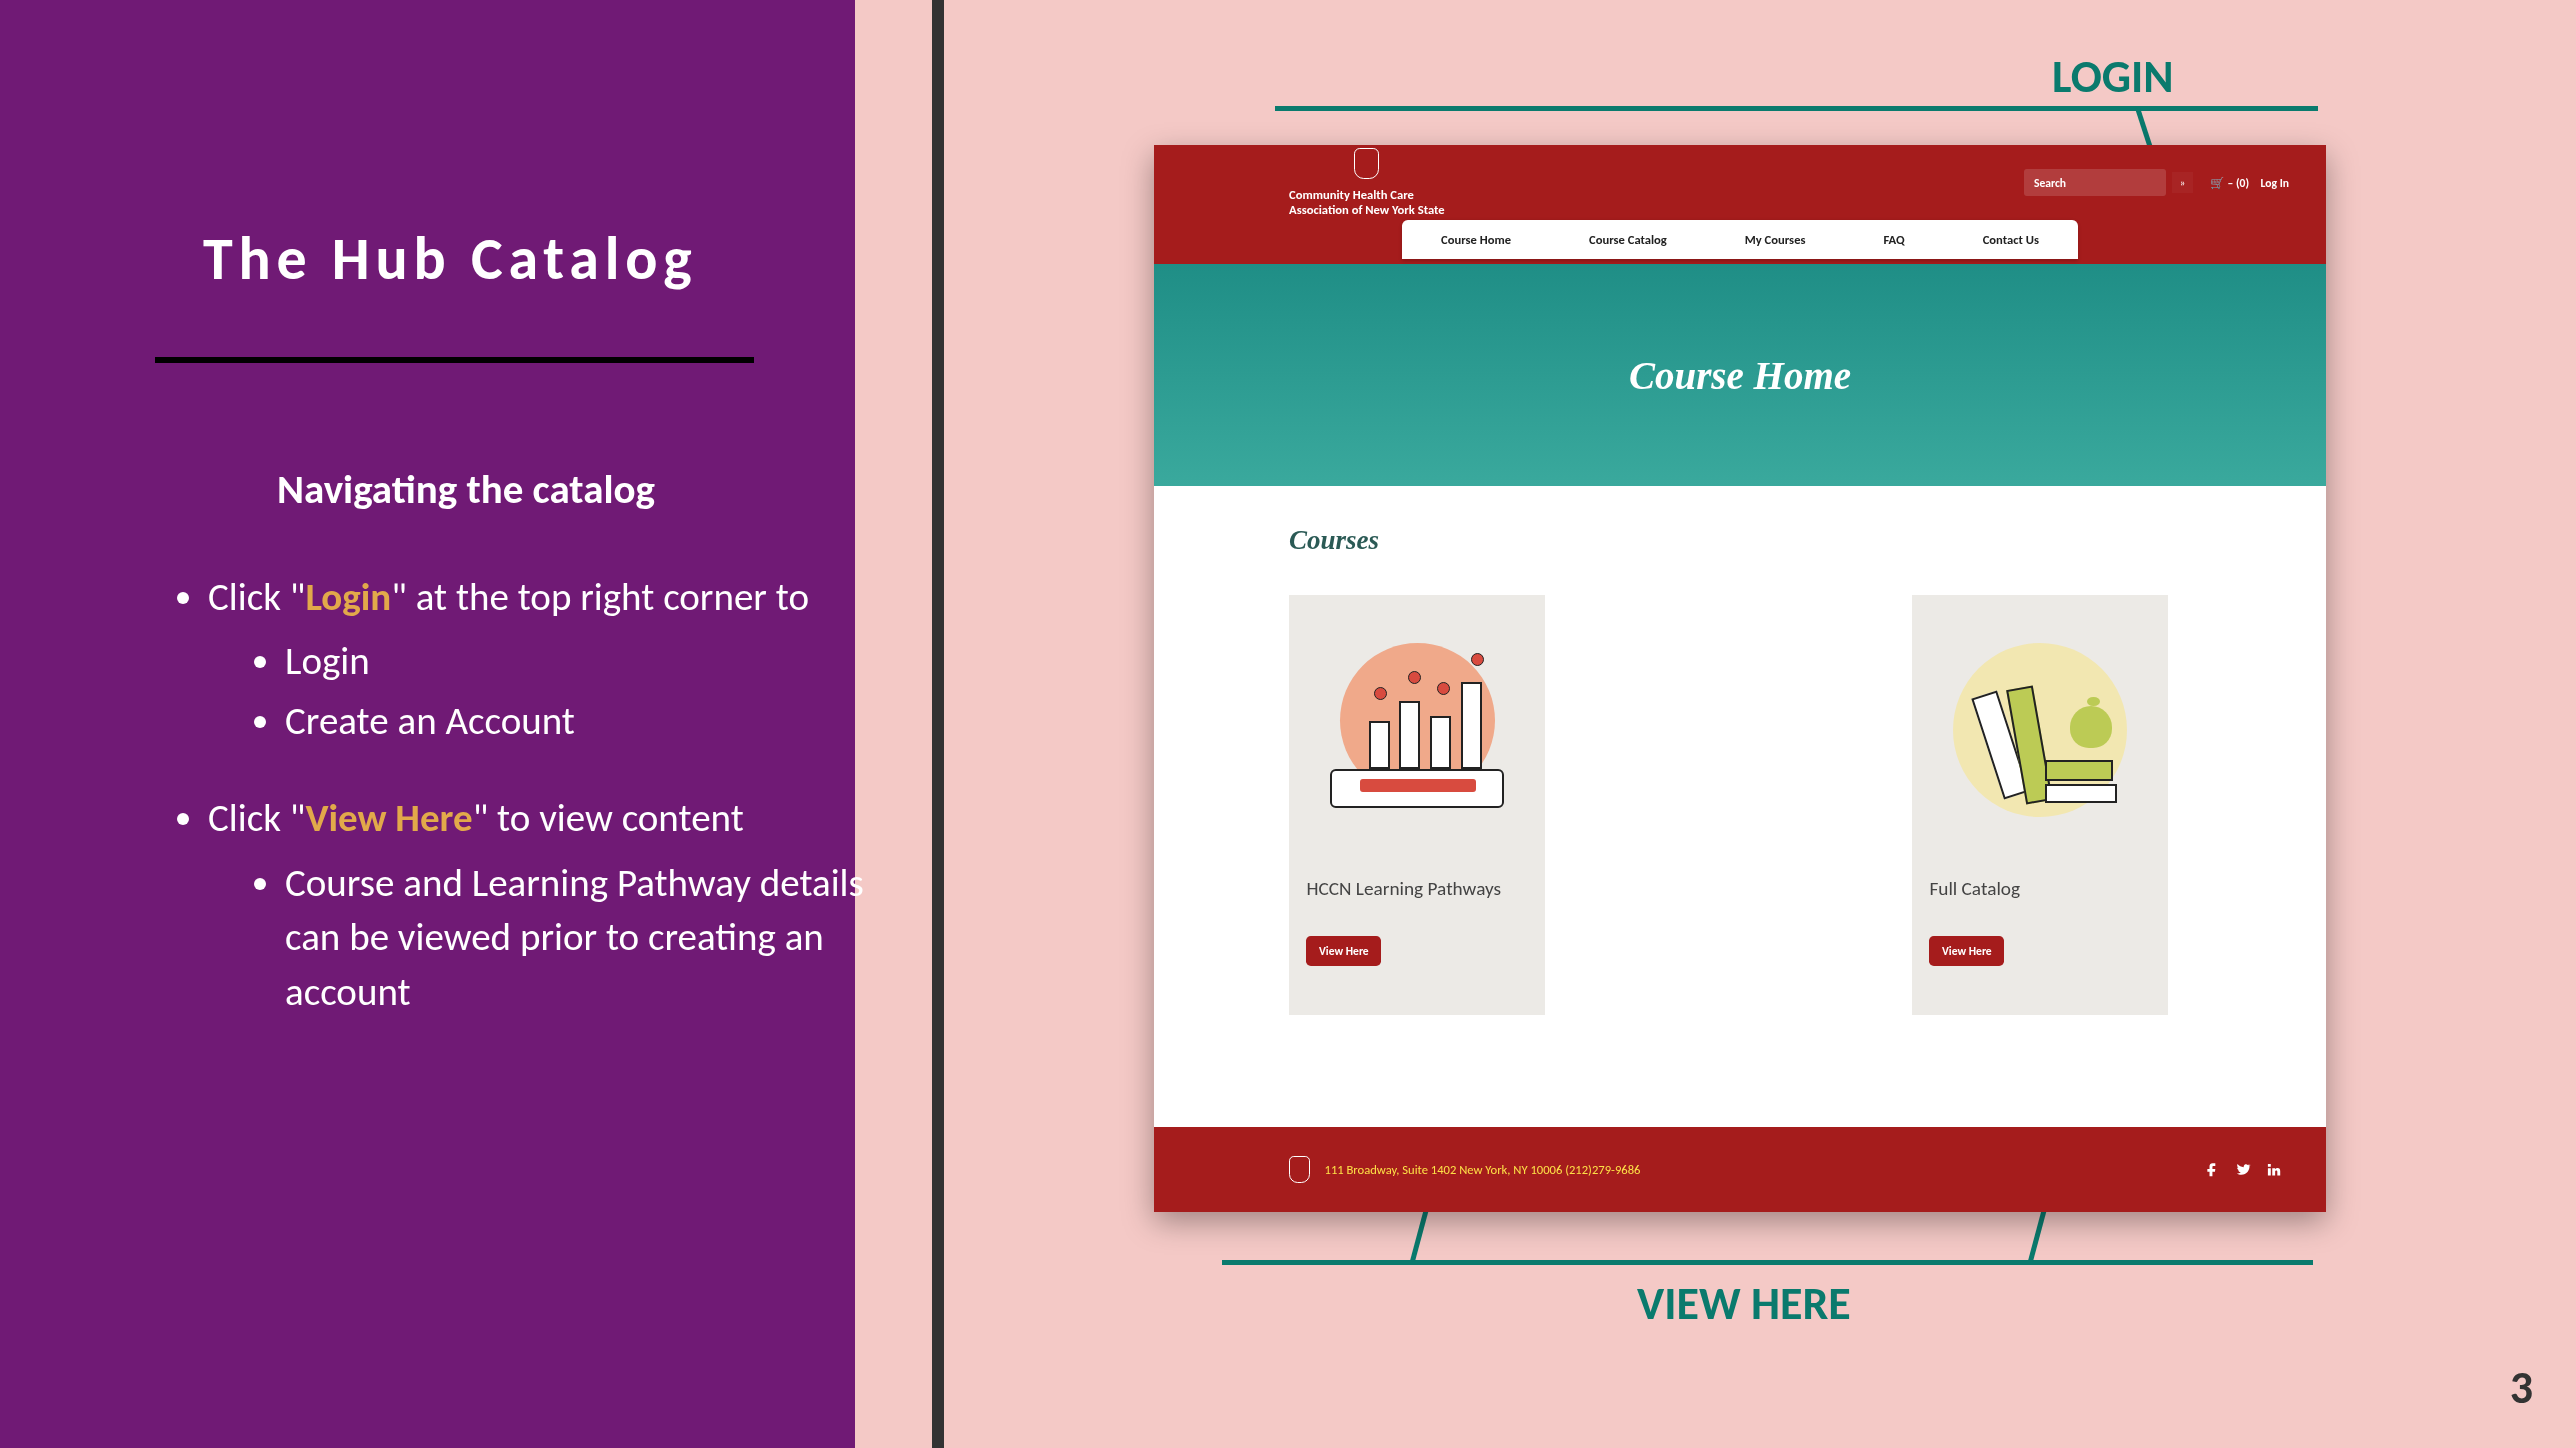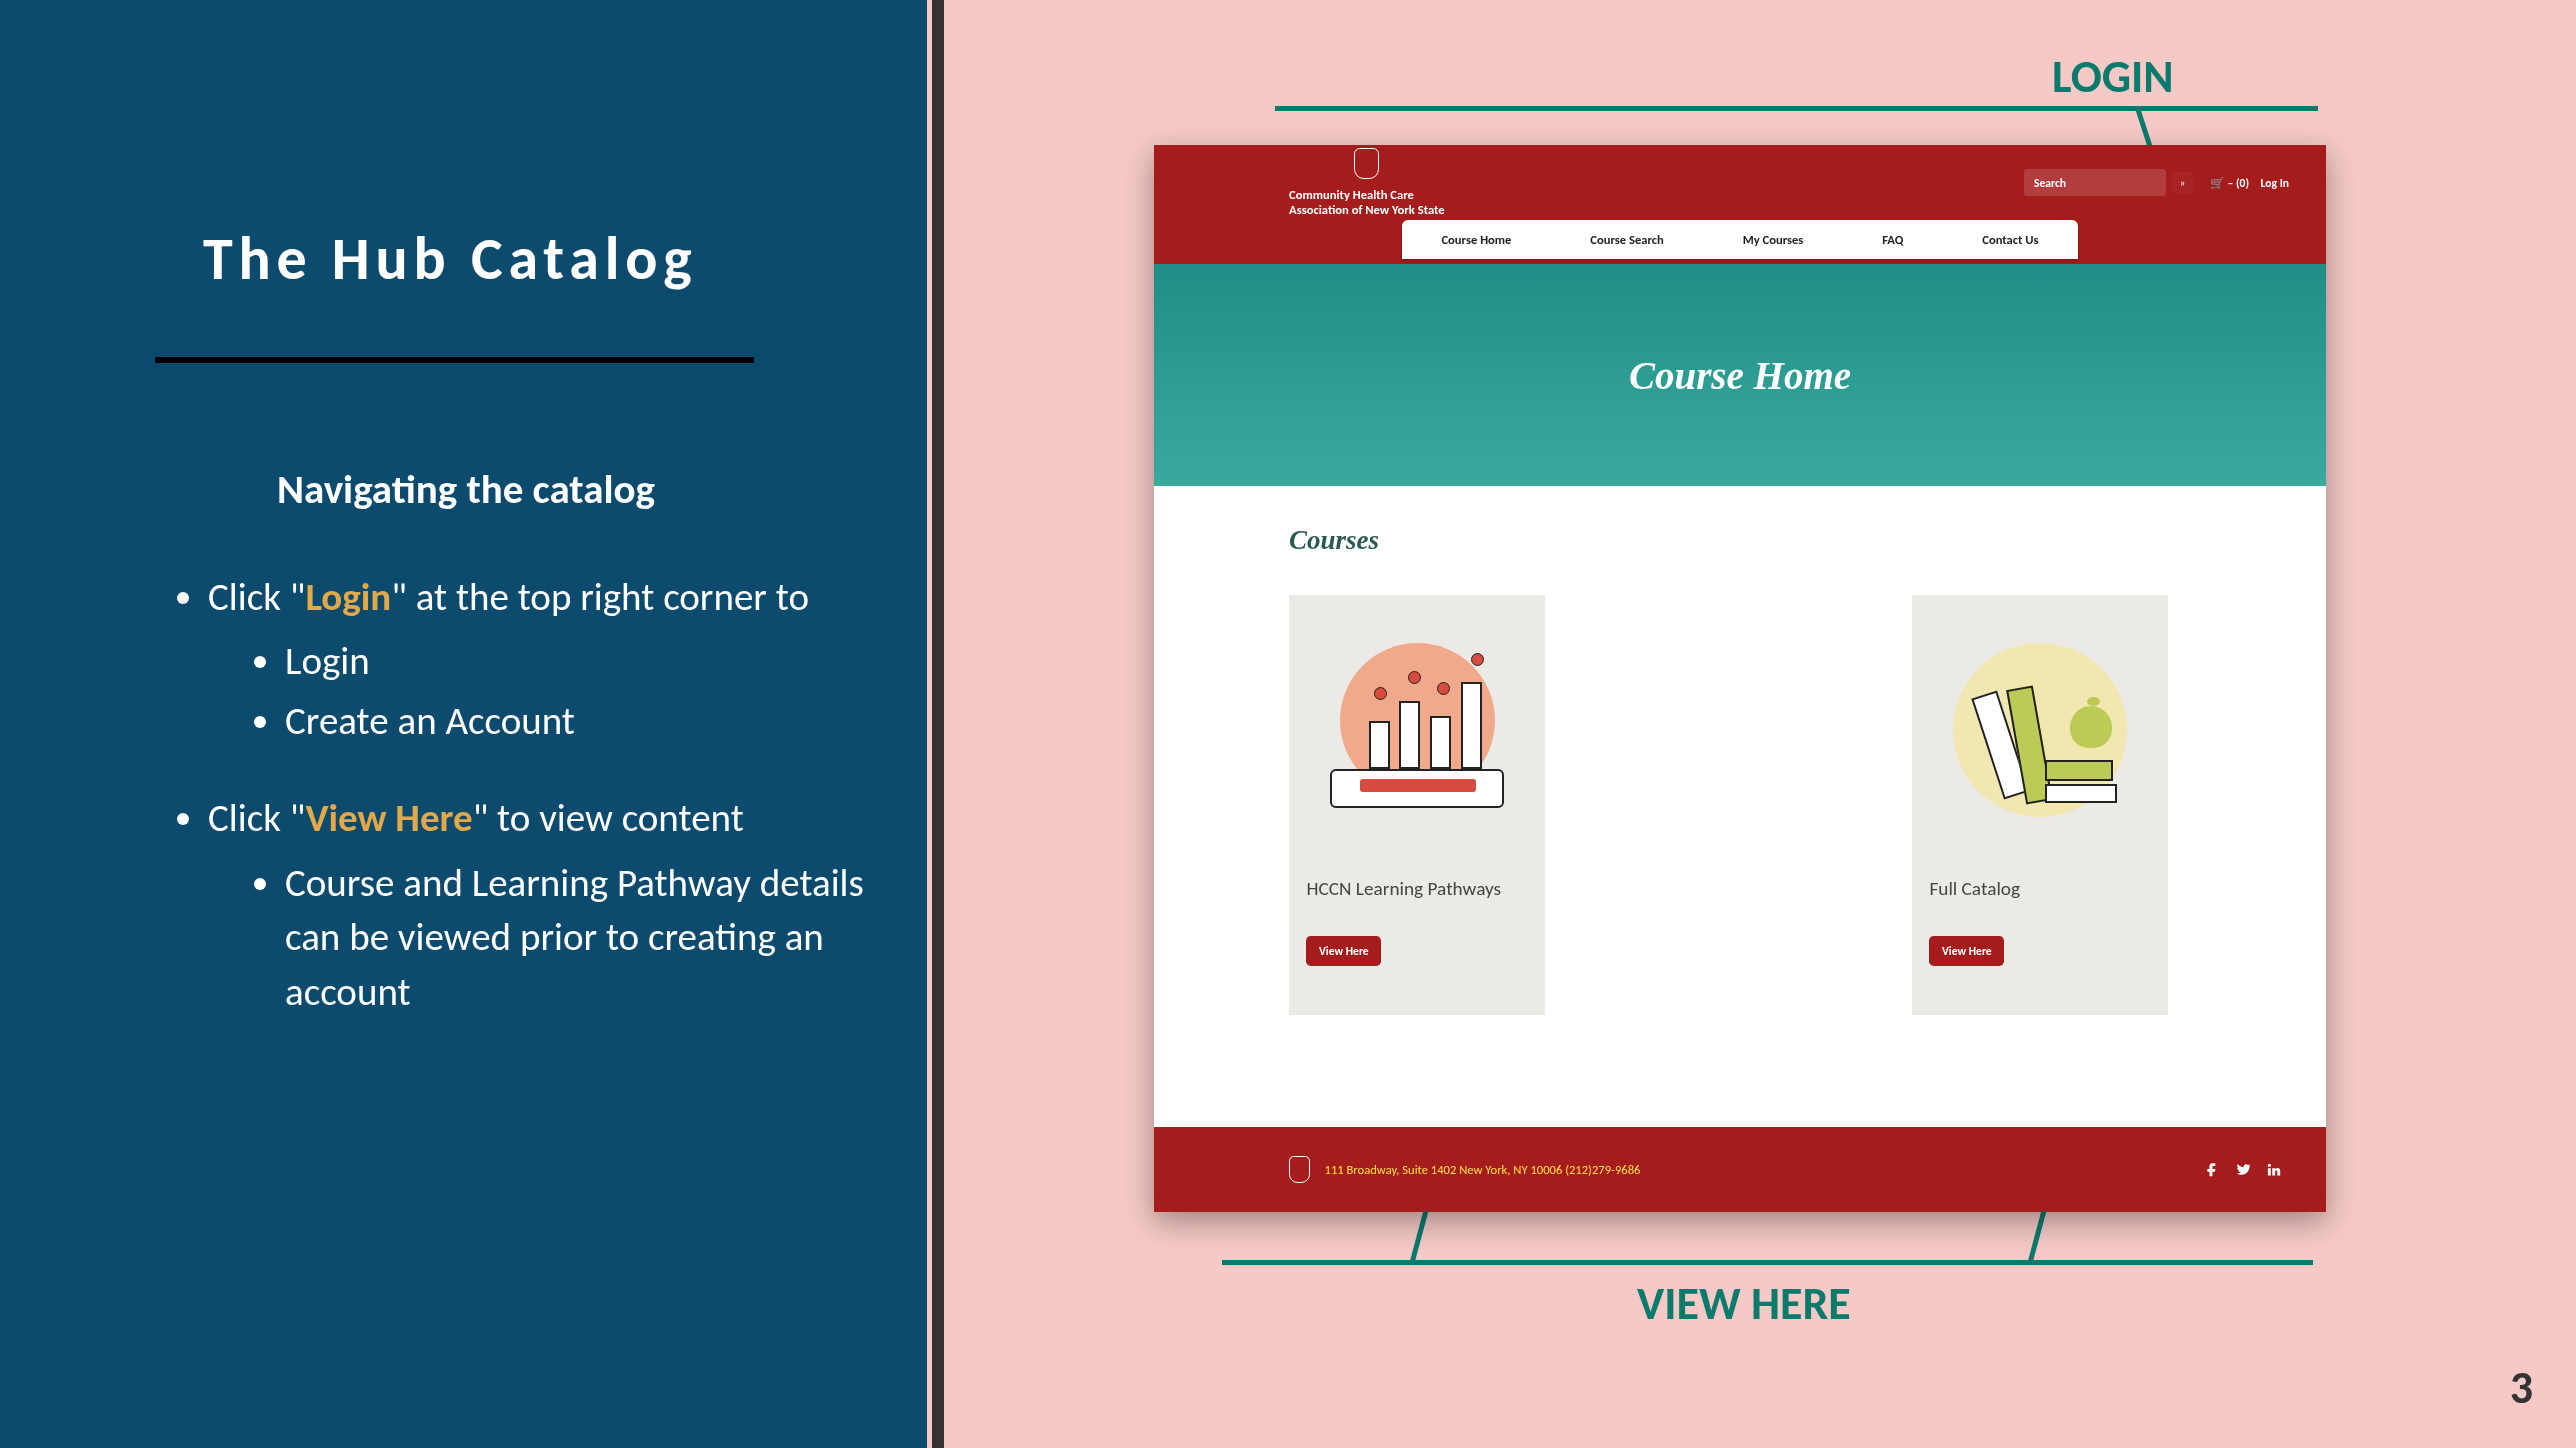--- a/index.html
+++ b/index.html
@@ -1,21 +1,21 @@
 <!DOCTYPE html>
 <html><head>
 <meta charset="utf-8">
 <style>
 * { box-sizing: border-box; margin: 0; padding: 0; }
 html, body { width: 2576px; height: 1449px; font-family: "Segoe UI", Calibri, Arial, sans-serif; }
 
 .slide { width: 2576px; height: 1449px; position: relative; background: #f4c9c6; overflow: hidden; }
 
 
-.left-panel { position: absolute; left: 0; top: 0; width: 927px; height: 1449px; background: #0c4a6e; color: #fff; }
+.left-panel { position: absolute; left: 0; top: 0; width: 855px; height: 1449px; background: #701a75; color: #fff; }
 .left-panel .title { position: absolute; left: 203px; top: 222px; font-size: 60px; font-weight: 600; letter-spacing: 5.8px; }
 .left-panel .hr1 { position: absolute; left: 155px; top: 357px; width: 599px; height: 5.8px; background: #000; }
 .left-panel .subtitle { position: absolute; left: 277px; top: 464px; font-size: 41px; font-weight: 700; }
 .left-panel ul.lvl1 { position: absolute; left: 174px; top: 570px; width: 695px; list-style: disc; font-size: 39px; line-height: 1.4; }
 .left-panel ul.lvl1 > li { margin-bottom: 43px; margin-left: 34px; }
 .left-panel ul.lvl2 { list-style: disc; margin-left: 77px; margin-top: 9.7px; }
 .left-panel ul.lvl2 > li { margin-bottom: 4.8px; }
 .accent { color: #e2a94a; font-weight: 700; }
 
 
@@ -139,21 +139,21 @@
       <div class="spacer"></div>
       <div class="search">Search</div>
       <div class="search-go">»</div>
       <div class="cart">🛒 – (0)</div>
       <div class="login">Log In</div>
     </div>
 
     <div class="shot-nav">
       <div class="bar">
         <span>Course Home</span>
-        <span>Course Search</span>
+        <span>Course Catalog</span>
         <span>My Courses</span>
         <span>FAQ</span>
         <span>Contact Us</span>
       </div>
     </div>
 
     <div class="shot-hero">Course Home</div>
 
     <div class="shot-body">
       <div class="courses-h">Courses</div>

